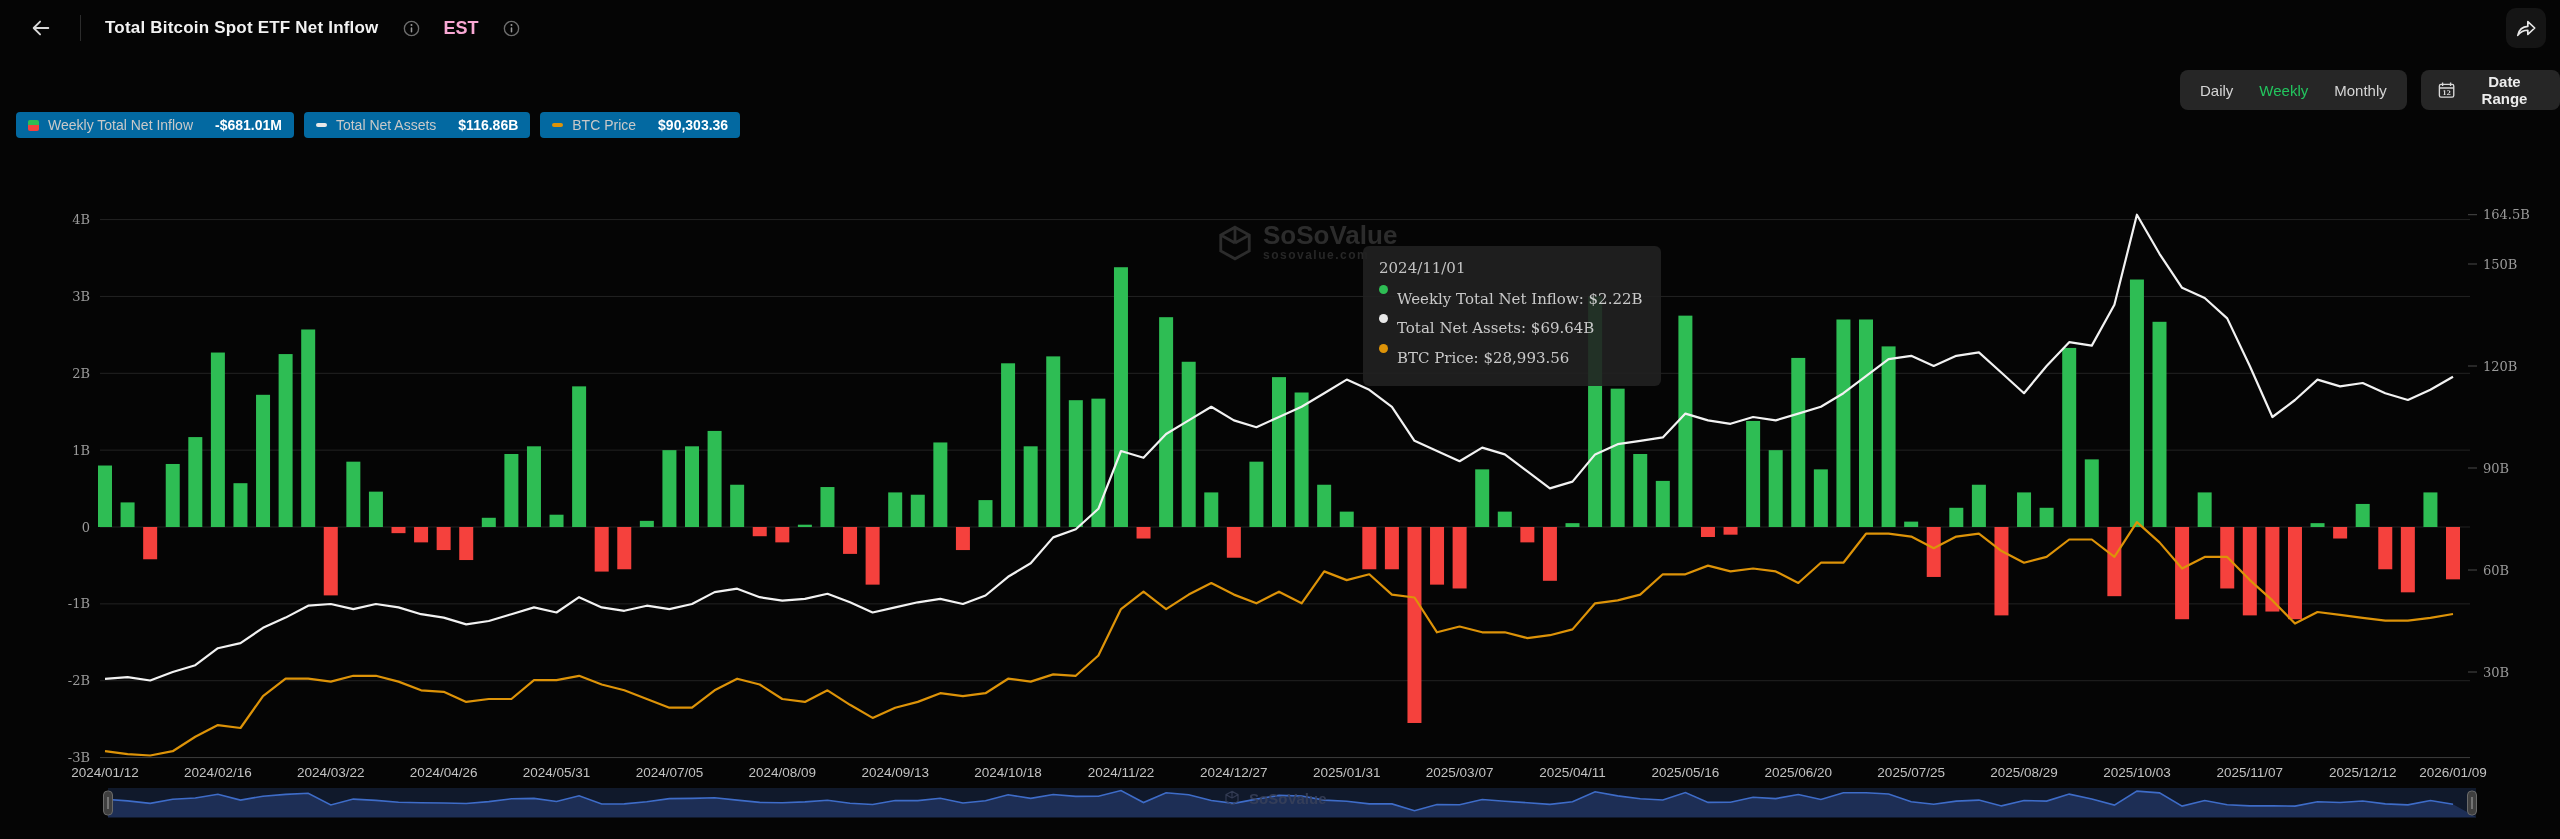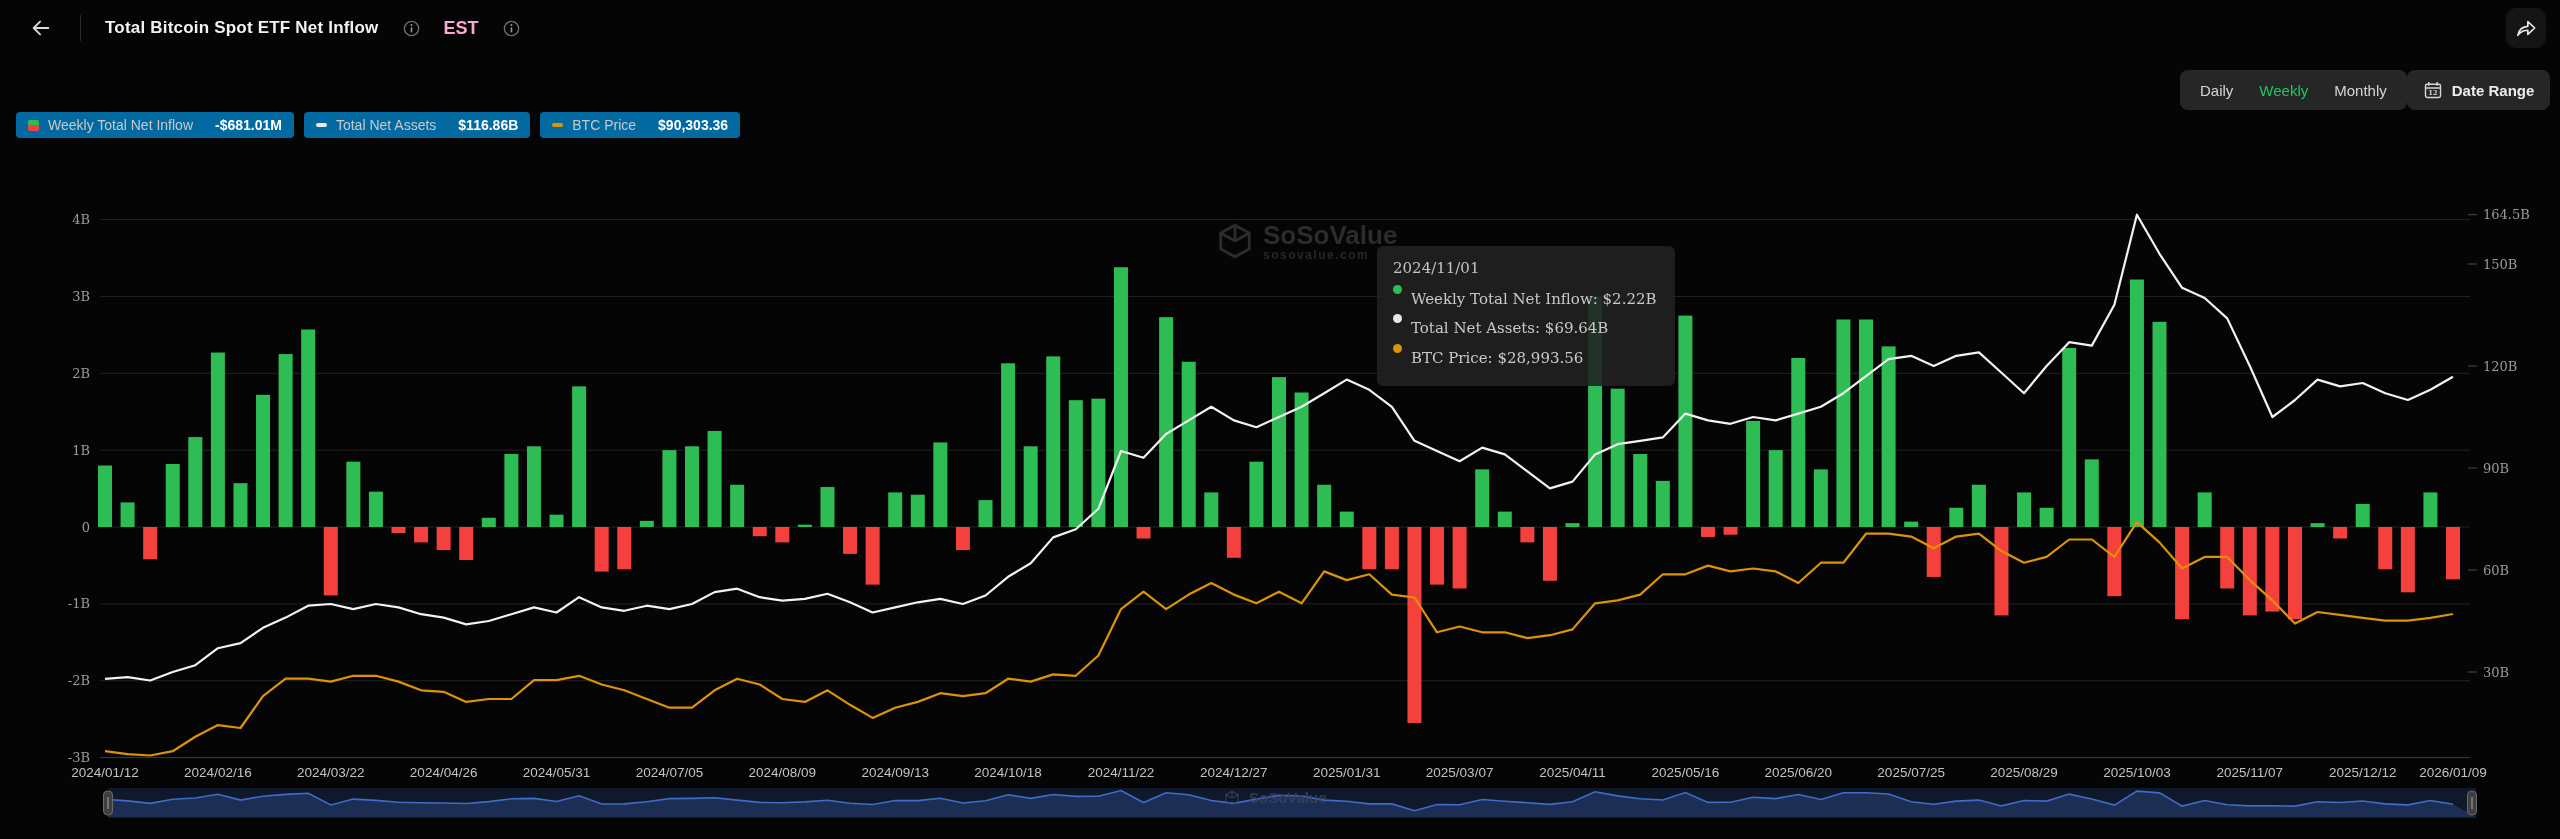--- a/index.html
+++ b/index.html
@@ -22,36 +22,36 @@
 
   
   .legend{position:absolute;left:16px;top:112px;display:flex;gap:10px;z-index:5;}
   .chip{display:flex;align-items:center;background:#0369a1;border-radius:4px;padding:5px 12px;font-size:14px;}
   .swatch{display:inline-flex;flex-direction:column;width:11px;height:11px;border-radius:2px;overflow:hidden;margin-right:9px;flex:none;}
   .swatch span{flex:1;}
   .chip .lbl{color:#c9c9c9;}
   .chip .val{color:#ffffff;font-weight:bold;margin-left:22px;}
 
   
-  .controls{position:absolute;top:70px;left:2180px;display:flex;z-index:5;}
+  .controls{position:absolute;top:70px;left:2180px;display:flex;gap:14px;z-index:5;}
   .seg{display:flex;align-items:center;gap:26px;background:#262626;border-radius:8px;padding:0 20px;height:40px;font-size:15px;}
   .seg .opt{background:none;border:none;color:#d5d5d5;font-size:15px;cursor:pointer;padding:0;font-family:inherit;}
   .seg .opt.active{color:#22c55e;}
   .daterange{display:flex;align-items:center;gap:9px;background:#262626;border-radius:8px;height:40px;padding:0 16px;
              border:none;color:#ececec;font-size:15px;font-weight:bold;cursor:pointer;font-family:inherit;}
 
   
   .tooltip{position:absolute;left:1363px;top:246px;width:266px;background:rgba(33,33,33,.90);border-radius:6px;
-           padding:13px 16px;z-index:6;font-family:"DejaVu Serif",serif;font-size:15px;color:#c9c9c9;margin-left:14px;}
+           padding:13px 16px;z-index:6;font-family:"DejaVu Serif",serif;font-size:15px;color:#c9c9c9;}
   .tooltip .date{color:#c3c3c3;margin-bottom:8px;}
   .trow{display:flex;align-items:flex-start;gap:9px;line-height:1.95;}
   .dot{width:9px;height:9px;border-radius:50%;flex:none;}
 
   
-  .wm{position:absolute;display:flex;align-items:flex-start;gap:9px;z-index:1;}
+  .wm{position:absolute;display:flex;align-items:flex-end;gap:9px;z-index:1;}
   .wm-main{left:1216px;top:222px;}
   .wm .wm-name{font-size:26px;font-weight:bold;color:#2c2c2c;line-height:1;}
   .wm .wm-dom{font-size:12px;font-weight:bold;color:#272727;letter-spacing:1.5px;}
   .wm-nav{left:1224px;top:790px;z-index:3;opacity:.85;}
   .wm-nav .wm-name{font-size:15px;color:#39415a;}
   #plot{position:absolute;left:0;top:0;z-index:2;}
 </style>
 </head>
 <body>
 

